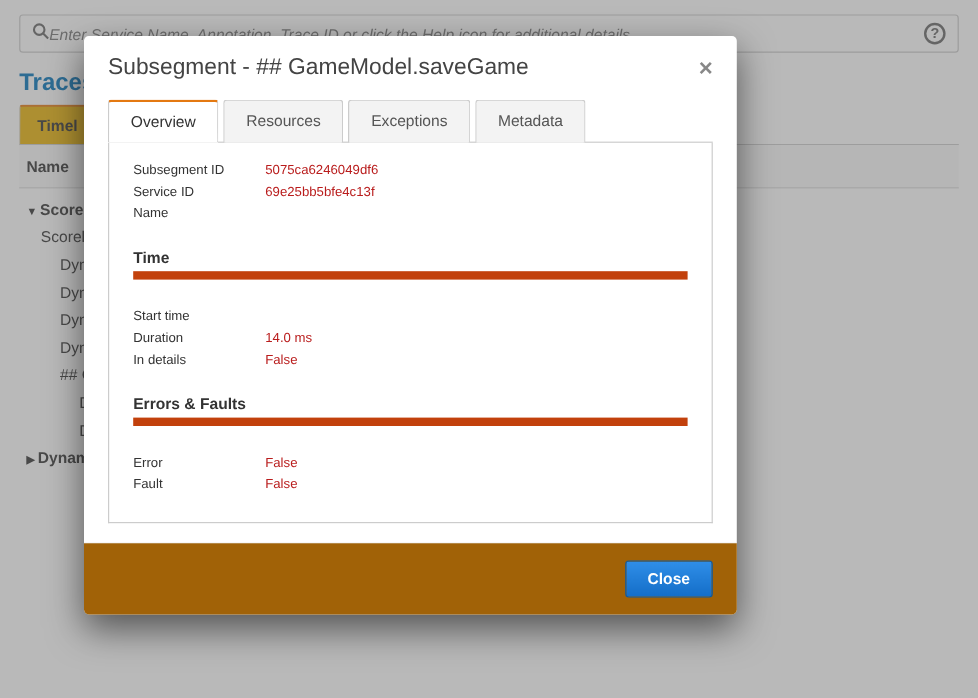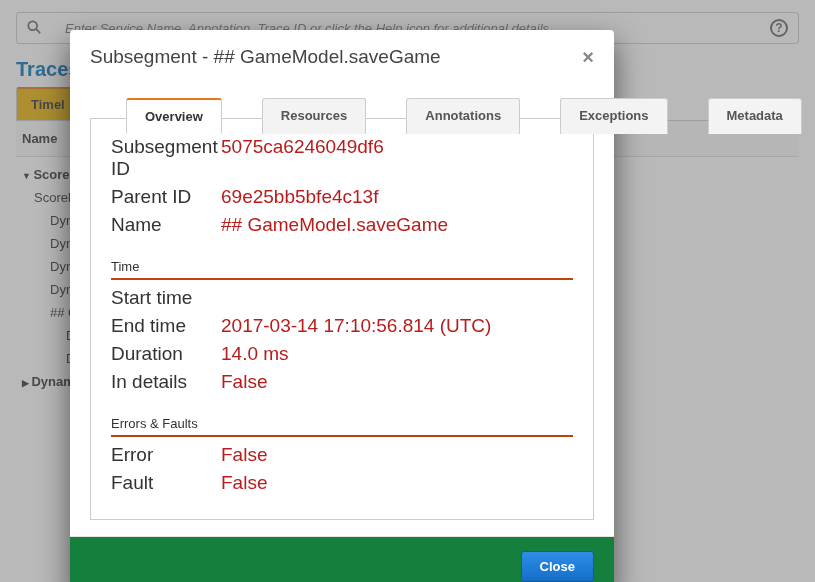--- a/index.html
+++ b/index.html
@@ -21,26 +21,25 @@
       z-index: 5;
     }
     
     .bg {
       padding: 12px 16px;
       position: relative;
       height: 100%;
     }
     .search-bar {
       display: flex;
-      align-items: center;
       border: 1px solid #ccc;
       border-radius: 3px;
       background: #fff;
       padding: 6px 10px;
-      gap: 24px;
+      gap: 0;
     }
     .search-bar input {
       flex: 1;
       border: none;
       outline: none;
       font-size: 13px;
       font-style: italic;
       color: #888;
       background: transparent;
     }
@@ -134,64 +133,63 @@
       display: flex;
       border-bottom: 1px solid #ccc;
       gap: 4px;
     }
     .mtab {
       padding: 9px 18px;
       border: 1px solid #ccc;
       border-bottom: none;
       background: #f3f3f3;
       border-radius: 3px 3px 0 0;
-      font-weight: bold;
+      font-weight: normal;
       color: #555;
       cursor: pointer;
       position: relative;
-      top: 16px;
-      margin-left: 36px;
+      top: 1px;
     }
     .mtab.active {
       background: #fff;
       border-top: 2px solid #e47911;
       color: #333;
       border-bottom: 1px solid #fff;
     }
     .tab-content {
       border: 1px solid #ccc;
       border-top: none;
       padding: 14px 20px 22px;
       min-height: 300px;
     }
     .kv-row {
       display: flex;
       padding: 3px 0;
-      font-size: 19px;
+      font-size: 11px;
     }
     .kv-key {
       width: 110px;
       color: #333;
     }
     .kv-val {
       color: #b91c1c;
     }
     .section-header {
-      font-weight: normal;
+      font-weight: bold;
       margin-top: 14px;
       padding: 6px 0 4px;
-      border-bottom: 2px solid #c2410c;
-      margin-bottom: 4px;
+      border-bottom: 7px solid #c2410c;
+      margin-bottom: 22px;
     }
     .modal-footer {
       border-top: 1px solid #e5e5e5;
       padding: 14px 20px;
       display: flex;
       justify-content: flex-end;
-      background: #15803d;
+      background: #a16207;
       border-radius: 0 0 4px 4px;
     }
     .btn-primary {
       background: linear-gradient(#2f8ee8, #146ec8);
       border: 1px solid #115a9e;
       color: #fff;
       font-weight: bold;
       padding: 7px 18px;
       border-radius: 3px;
       cursor: pointer;
@@ -241,45 +239,39 @@
 
 <div class="modal">
   <div class="modal-header">
     <div class="modal-title">Subsegment - ## GameModel.saveGame</div>
     <div class="modal-close-x">×</div>
   </div>
   <div class="modal-body">
     <div class="modal-tabs">
       <div class="mtab active">Overview</div>
       <div class="mtab">Resources</div>
-      <div class="mtab">Annotations</div>
       <div class="mtab">Exceptions</div>
       <div class="mtab">Metadata</div>
     </div>
     <div class="tab-content">
       <div class="kv-row">
         <div class="kv-key">Subsegment ID</div>
         <div class="kv-val">5075ca6246049df6</div>
       </div>
       <div class="kv-row">
-        <div class="kv-key">Parent ID</div>
+        <div class="kv-key">Service ID</div>
         <div class="kv-val">69e25bb5bfe4c13f</div>
       </div>
       <div class="kv-row">
         <div class="kv-key">Name</div>
-        <div class="kv-val">## GameModel.saveGame</div>
       </div>
 
       <div class="section-header">Time</div>
       <div class="kv-row">
         <div class="kv-key">Start time</div>
-      </div>
-      <div class="kv-row">
-        <div class="kv-key">End time</div>
-        <div class="kv-val">2017-03-14 17:10:56.814 (UTC)</div>
       </div>
       <div class="kv-row">
         <div class="kv-key">Duration</div>
         <div class="kv-val">14.0 ms</div>
       </div>
       <div class="kv-row">
         <div class="kv-key">In details</div>
         <div class="kv-val">False</div>
       </div>
 

